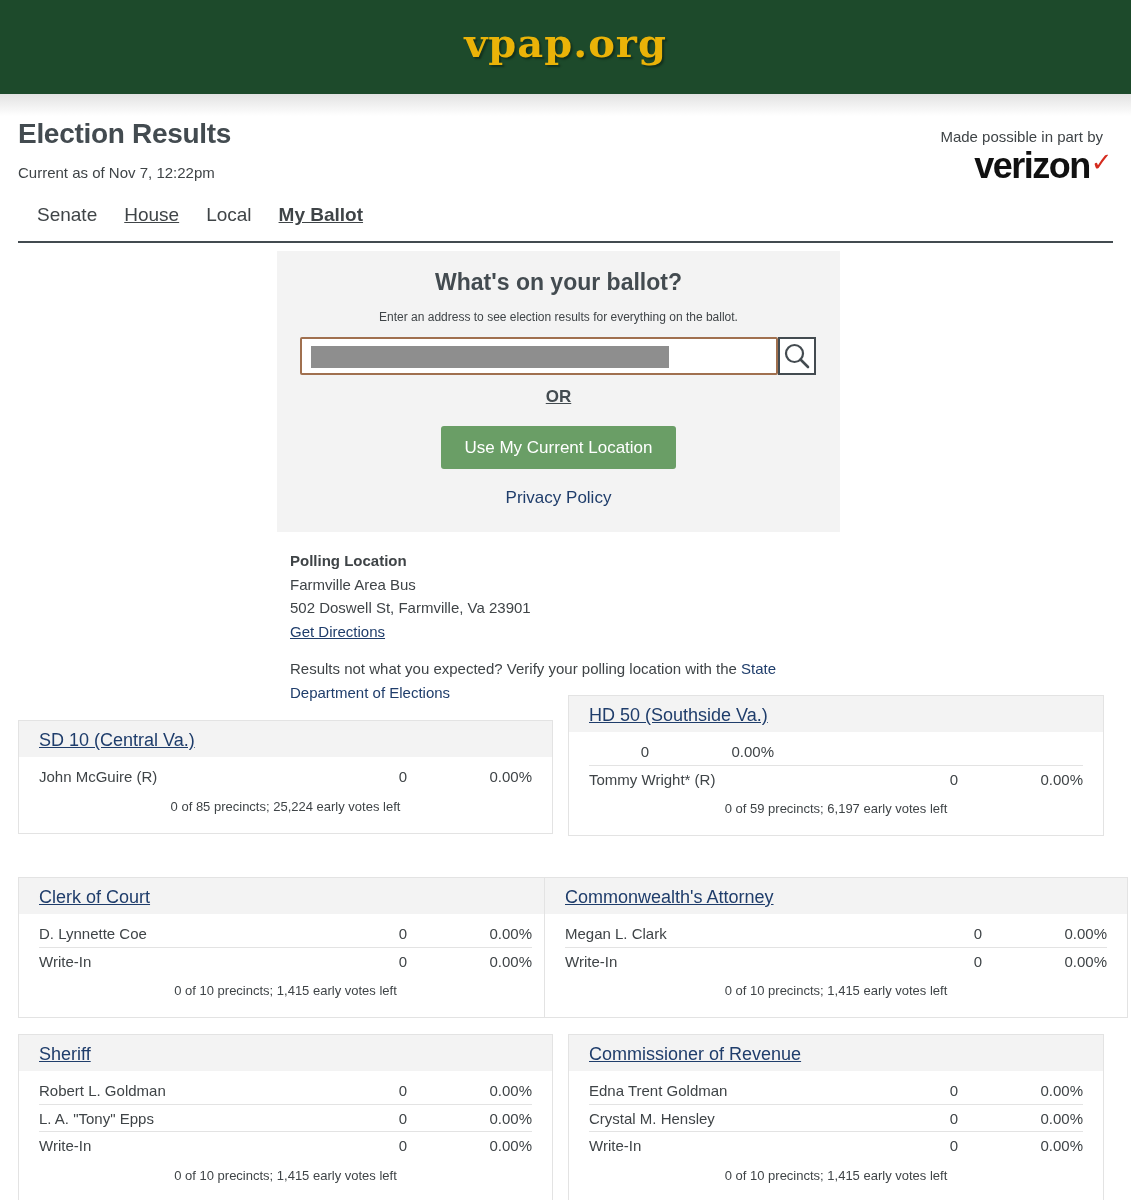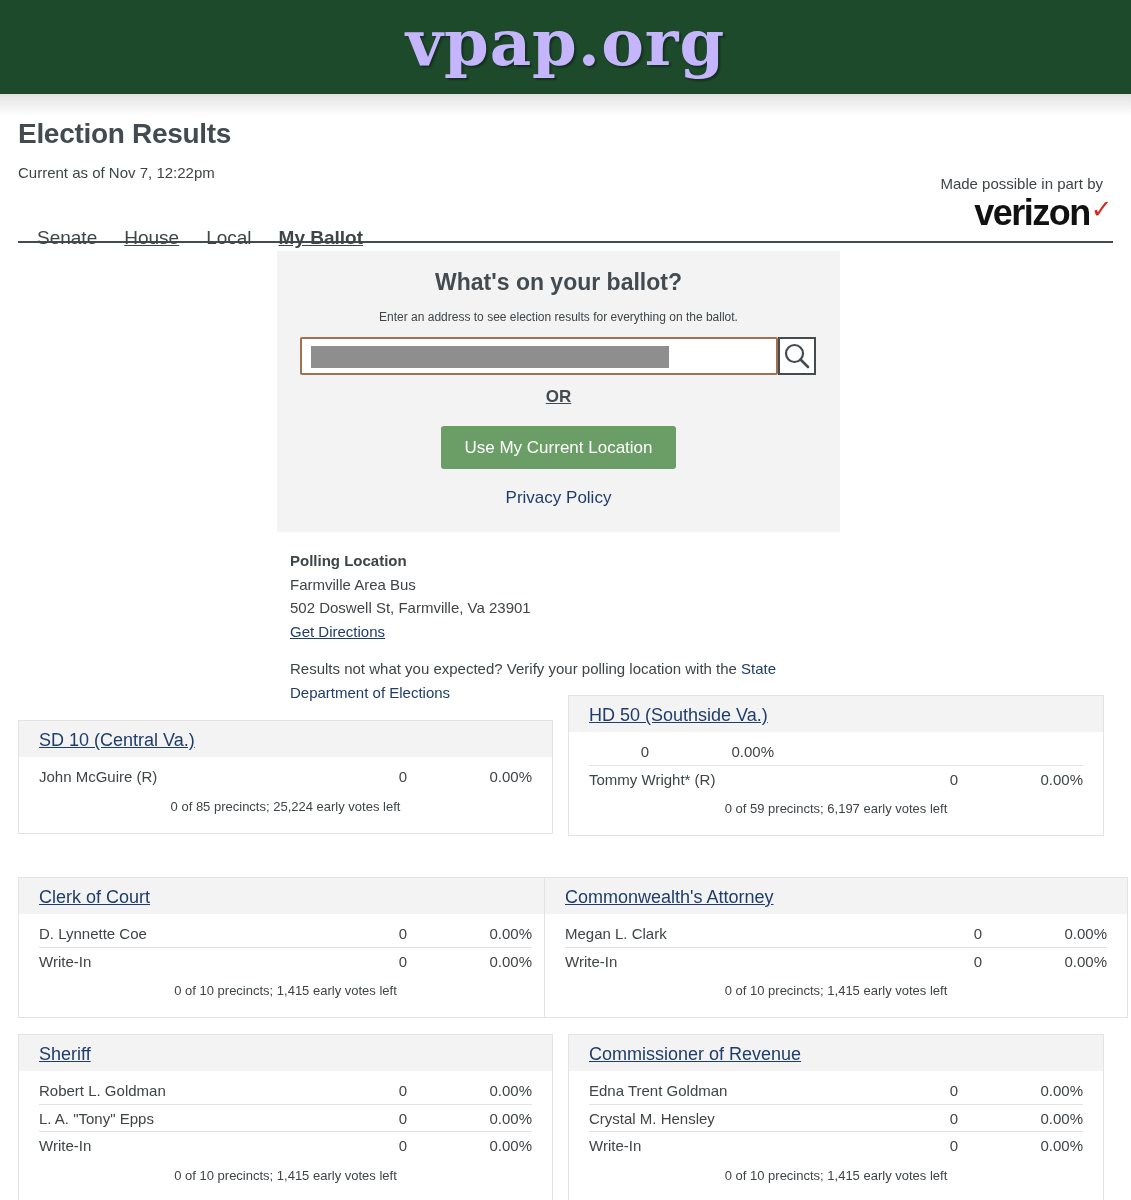--- a/index.html
+++ b/index.html
@@ -5,36 +5,36 @@
     * { box-sizing: border-box; margin: 0; padding: 0; }
     html, body { width: 1131px; height: 1200px; overflow: hidden; background: #ffffff; }
     body { font-family: "Liberation Sans", "DejaVu Sans", sans-serif; color: #3f4447; }
 
     .topbar {
       height: 94px; background: #1d4a2b;
       display: flex; align-items: center; justify-content: center;
     }
     .logo {
       font-family: "DejaVu Serif", "Liberation Serif", serif;
-      font-weight: bold; color: #c4b5fd; font-size: 64px; letter-spacing: 1px;
+      font-weight: bold; color: #eab308; font-size: 40px; letter-spacing: 1px;
       text-shadow: 2px 2px 2px rgba(0,0,0,0.35);
       margin-top: -10px;
     }
     .shade { height: 22px; background: linear-gradient(#e2e2e2, #ffffff); }
 
     .header { position: relative; padding: 0 18px; }
     .page-title { font-size: 28px; font-weight: bold; color: #434b50; margin-top: 0; line-height: 36px; letter-spacing: -0.3px; }
     .updated { font-size: 15px; color: #3f4447; margin-top: 12px; }
     .sponsor { position: absolute; right: 28px; top: 12px; text-align: right; }
-    .sponsor-label { font-size: 15px; color: #3f4447; margin-top: 47px; }
+    .sponsor-label { font-size: 15px; color: #3f4447; }
     .verizon { font-size: 36px; font-weight: bold; color: #111; letter-spacing: -1.5px; line-height: 38px; margin-top: 2px; margin-right: -8px; }
     .verizon .check { color: #d52b1e; font-size: 26px; font-weight: normal; vertical-align: top; position: relative; top: -4px; margin-left: 1px; }
 
     .tabs { display: flex; gap: 0; margin: 24px 18px 0 18px; border-bottom: 2px solid #434b50; padding-left: 19px; height: 38px; }
-    .tab { font-size: 19px; color: #3f4447; margin-right: 27px; line-height: 20px; cursor: pointer; margin-top: 23px; }
+    .tab { font-size: 19px; color: #3f4447; margin-right: 27px; line-height: 20px; cursor: pointer; }
     .tab.link { text-decoration: underline; }
     .tab.active { font-weight: bold; text-decoration: underline; }
 
     .ballot-box {
       position: absolute; left: 277px; top: 251px; width: 563px; height: 281px;
       background: #f3f3f3; text-align: center;
     }
     .ballot-title { font-size: 23px; font-weight: bold; color: #434b50; margin-top: 18px; }
     .ballot-sub { font-size: 12px; color: #3f4447; margin-top: 14px; }
     .search-row { display: flex; margin: 13px 0 0 23px; width: 516px; height: 38px; }

